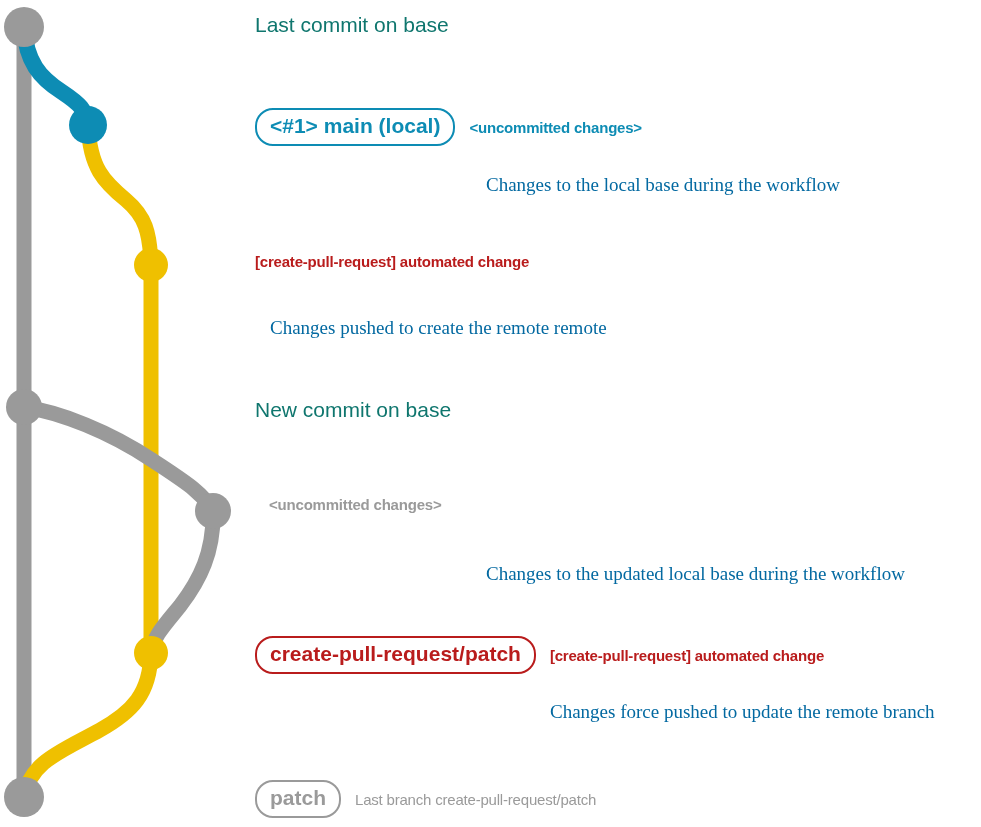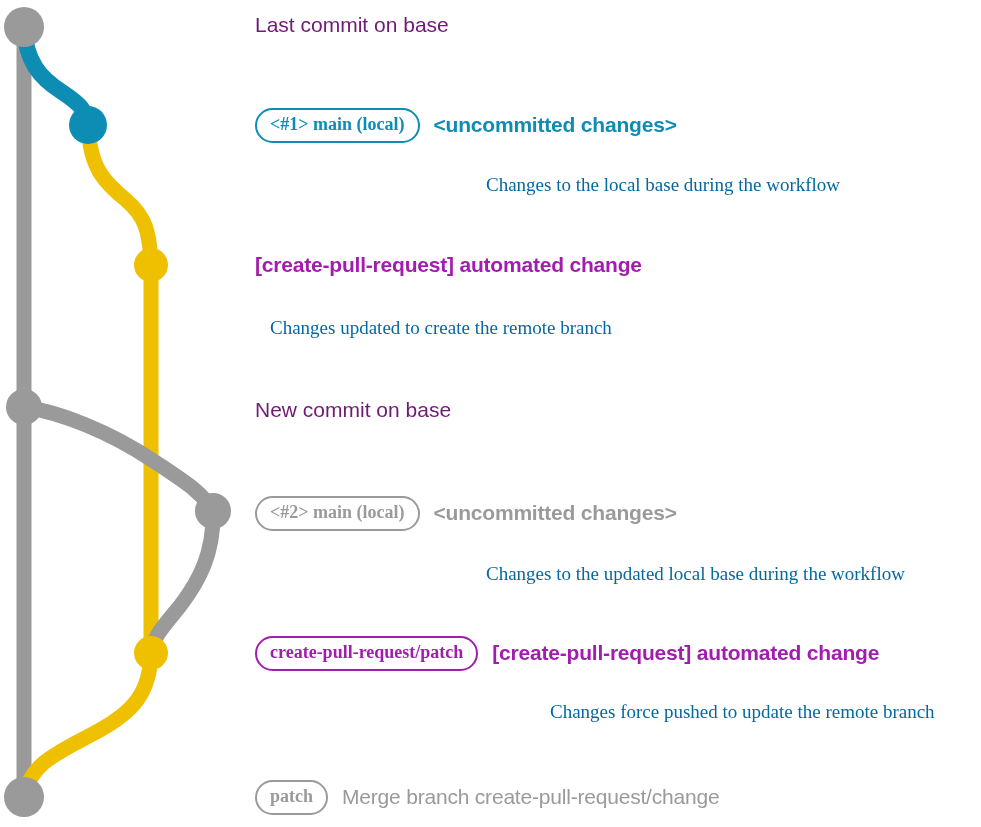--- a/index.html
+++ b/index.html
@@ -10,48 +10,47 @@
     overflow:hidden;
     position:relative;
   }
   #graph{position:absolute;left:0;top:0;width:981px;height:827px;}
   .row{position:absolute;display:flex;align-items:center;}
   .pill{
     display:inline-block;
     border:2px solid currentColor;
     border-radius:18px;
     padding:4px 13px 6px 13px;
-    font-size:18px;
+    font-size:21px;
     font-weight:bold;
     line-height:1.15;
     white-space:nowrap;
-    font-family:Liberation Serif, serif;
   }
   .subject{
-    font-size:21px;
+    font-size:15px;
     font-weight:bold;
     white-space:nowrap;
     letter-spacing:-0.2px;
   }
   .plainhead{
     position:absolute;
     font-size:21px;
-    color:#701a75;
+    color:#0f766e;
     white-space:nowrap;
   }
   .desc{
     position:absolute;
     font-family:Liberation Serif, serif;
     font-size:19px;
     color:#0369a1;
     white-space:nowrap;
     margin-top:28px;
   }
   .c-blue{color:#0d8cb4;}
-  .c-yellow{color:#a21caf;}
+  .c-yellow{color:#b91c1c;}
   .c-gray{color:#9a9a9a;}
   .gap{width:14px;display:inline-block;}
 </style>
 </head>
 <body>
 
 <svg id="graph" viewBox="0 0 981 827" xmlns="http://www.w3.org/2000/svg">
   <g fill="none" stroke-linecap="round" stroke-linejoin="round">
 
     <path d="M24,27 L24,407 L24,797" stroke="#9a9a9a" stroke-width="15"></path>
@@ -85,35 +84,34 @@
 <div class="row" style="left:255px;top:108px;">
   <span class="pill c-blue">&lt;#1&gt; main (local)</span>
   <span class="gap"></span>
   <span class="subject c-blue">&lt;uncommitted changes&gt;</span>
 </div>
 <div class="desc" style="left:486px;top:146px;">Changes to the local base during the workflow</div>
 
 <div class="row" style="left:255px;top:253px;">
   <span class="subject c-yellow">[create-pull-request] automated change</span>
 </div>
-<div class="desc" style="left:270px;top:289px;">Changes updated to create the remote branch</div>
+<div class="desc" style="left:270px;top:289px;">Changes pushed to create the remote remote</div>
 
 <div class="plainhead" style="left:255px;top:398px;text-align:right;">New commit on base</div>
 
 <div class="row" style="left:255px;top:496px;">
-  <span class="pill c-gray">&lt;#2&gt; main (local)</span>
   <span class="gap"></span>
   <span class="subject c-gray">&lt;uncommitted changes&gt;</span>
 </div>
 <div class="desc" style="left:486px;top:535px;">Changes to the updated local base during the workflow</div>
 
 <div class="row" style="left:255px;top:636px;">
   <span class="pill c-yellow">create-pull-request/patch</span>
   <span class="gap"></span>
   <span class="subject c-yellow">[create-pull-request] automated change</span>
 </div>
 <div class="desc" style="left:550px;top:673px;">Changes force pushed to update the remote branch</div>
 
 <div class="row" style="left:255px;top:780px;">
   <span class="pill c-gray">patch</span>
   <span class="gap"></span>
-  <span class="subject c-gray" style="font-weight:normal;">Merge branch create-pull-request/change</span>
+  <span class="subject c-gray" style="font-weight:normal;">Last branch create-pull-request/patch</span>
 </div>
 
 </body></html>

